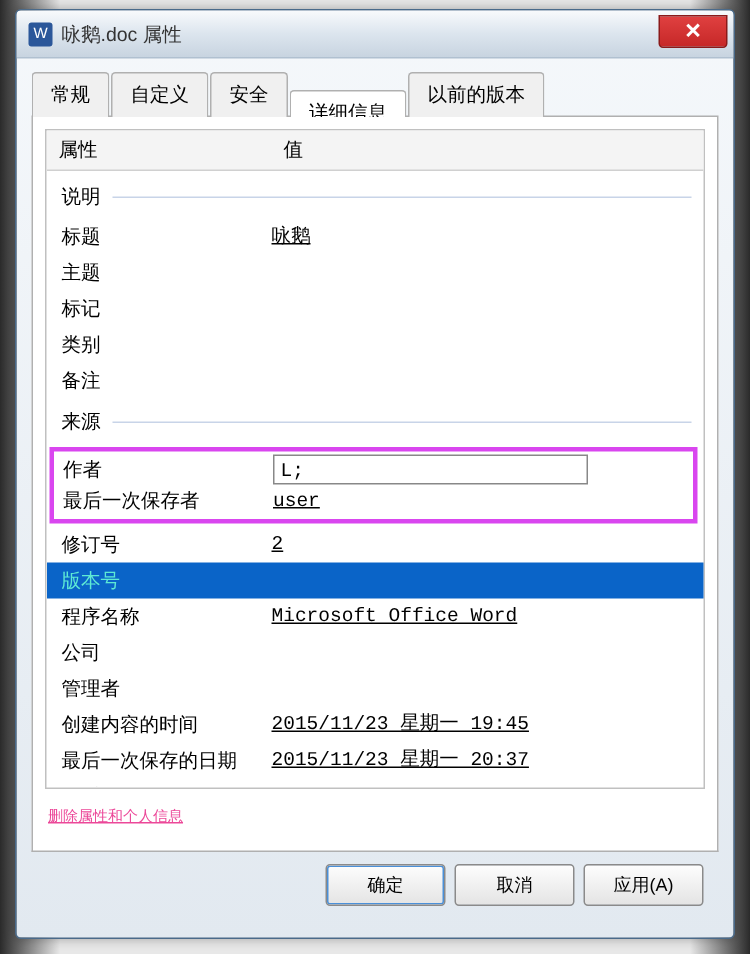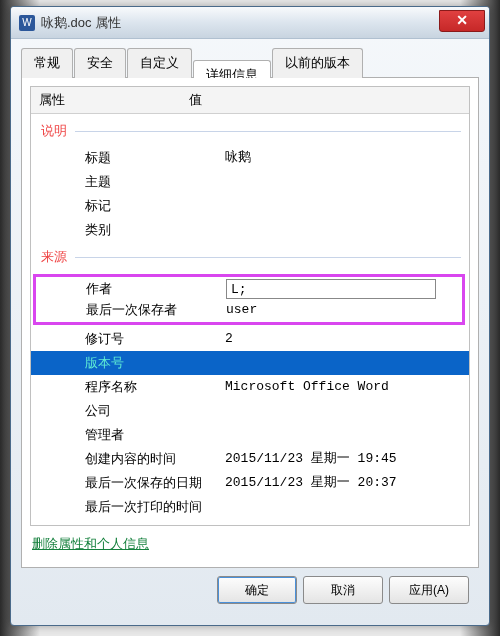--- a/index.html
+++ b/index.html
@@ -37,38 +37,38 @@
   }
   .prop-list {
     border: 1px solid #c0c0c0; height: 440px; overflow-y: auto;
     font-size: 13px;
   }
   .prop-header { display: flex; background: #f4f4f4; border-bottom: 1px solid #d0d0d0; }
   .prop-header .col { padding: 4px 8px; font-size: 13px; }
   .col-name { width: 150px; }
   .col-value { flex: 1; }
   .prop-body { padding: 2px 0; }
-  .section-title { color: #ef4444; padding: 6px 10px; font-size: 13px; position: relative; }
+  .section-title { color: #000000; padding: 6px 10px; font-size: 13px; position: relative; }
   .section-title::after {
     content: ""; position: absolute; left: 44px; right: 8px; top: 50%;
     border-top: 1px solid #c8d4e8;
   }
   .prop-row { display: flex; padding: 2px 10px; font-size: 13px; line-height: 20px; }
-  .prop-row .rname { width: 140px; margin-left: 44px; }
-  .prop-row .rvalue { flex: 1; font-family: "Courier New", monospace; }
+  .prop-row .rname { width: 140px; }
+  .prop-row .rvalue { flex: 1; font-family: "Courier New", monospace; text-decoration: underline; }
   .prop-row.selected { background: #0a64c8; color: #5eead4; }
   .highlight-box {
     border: 3px solid #d946ef; margin: 2px 4px 2px 2px; padding: 2px 6px;
   }
   .author-input {
     width: 210px; border: 1px solid #888; padding: 1px 4px;
     font-family: "Courier New", monospace; font-size: 13px; height: 20px;
   }
   .link-row { padding: 8px 2px 0; }
-  .link-row a { color: #15803d; font-size: 13px; text-decoration: underline; cursor: pointer; }
+  .link-row a { color: #ec4899; font-size: 10px; text-decoration: underline; cursor: pointer; }
   .button-bar { display: flex; justify-content: flex-end; gap: 6px; padding: 8px 10px 0; }
   .btn {
     min-width: 80px; height: 28px; font-size: 12px;
     background: linear-gradient(to bottom, #fdfdfd 0%, #e4e4e4 100%);
     border: 1px solid #8a8a8a; border-radius: 3px; cursor: pointer;
     display: flex; align-items: center; justify-content: center;
   }
   .btn.default { box-shadow: 0 0 0 1px #4a90d9 inset; }
 </style>
 </head>
@@ -77,22 +77,22 @@
 <div class="dialog">
   <div class="titlebar">
     <div class="doc-icon">W</div>
     <div class="title">咏鹅.doc 属性</div>
     <div class="close-btn">✕</div>
   </div>
 
   <div class="content-area">
     <div class="tabs">
       <div class="tab">常规</div>
+      <div class="tab">自定义</div>
       <div class="tab">安全</div>
-      <div class="tab">自定义</div>
       <div class="tab active">详细信息</div>
       <div class="tab">以前的版本</div>
     </div>
 
     <div class="tab-panel">
       <div class="prop-list">
         <div class="prop-header">
           <div class="col col-name">属性</div>
           <div class="col col-value">值</div>
         </div>
@@ -105,20 +105,24 @@
           <div class="prop-row">
             <span class="rname">主题</span>
             <span class="rvalue"></span>
           </div>
           <div class="prop-row">
             <span class="rname">标记</span>
             <span class="rvalue"></span>
           </div>
           <div class="prop-row">
             <span class="rname">类别</span>
+            <span class="rvalue"></span>
+          </div>
+          <div class="prop-row">
+            <span class="rname">备注</span>
             <span class="rvalue"></span>
           </div>
 
           <div class="section-title">来源</div>
 
           <div class="highlight-box">
             <div class="prop-row" style="padding:0">
               <span class="rname">作者</span>
               <span class="rvalue"><input class="author-input" value="L;" style=""></span>
             </div>

